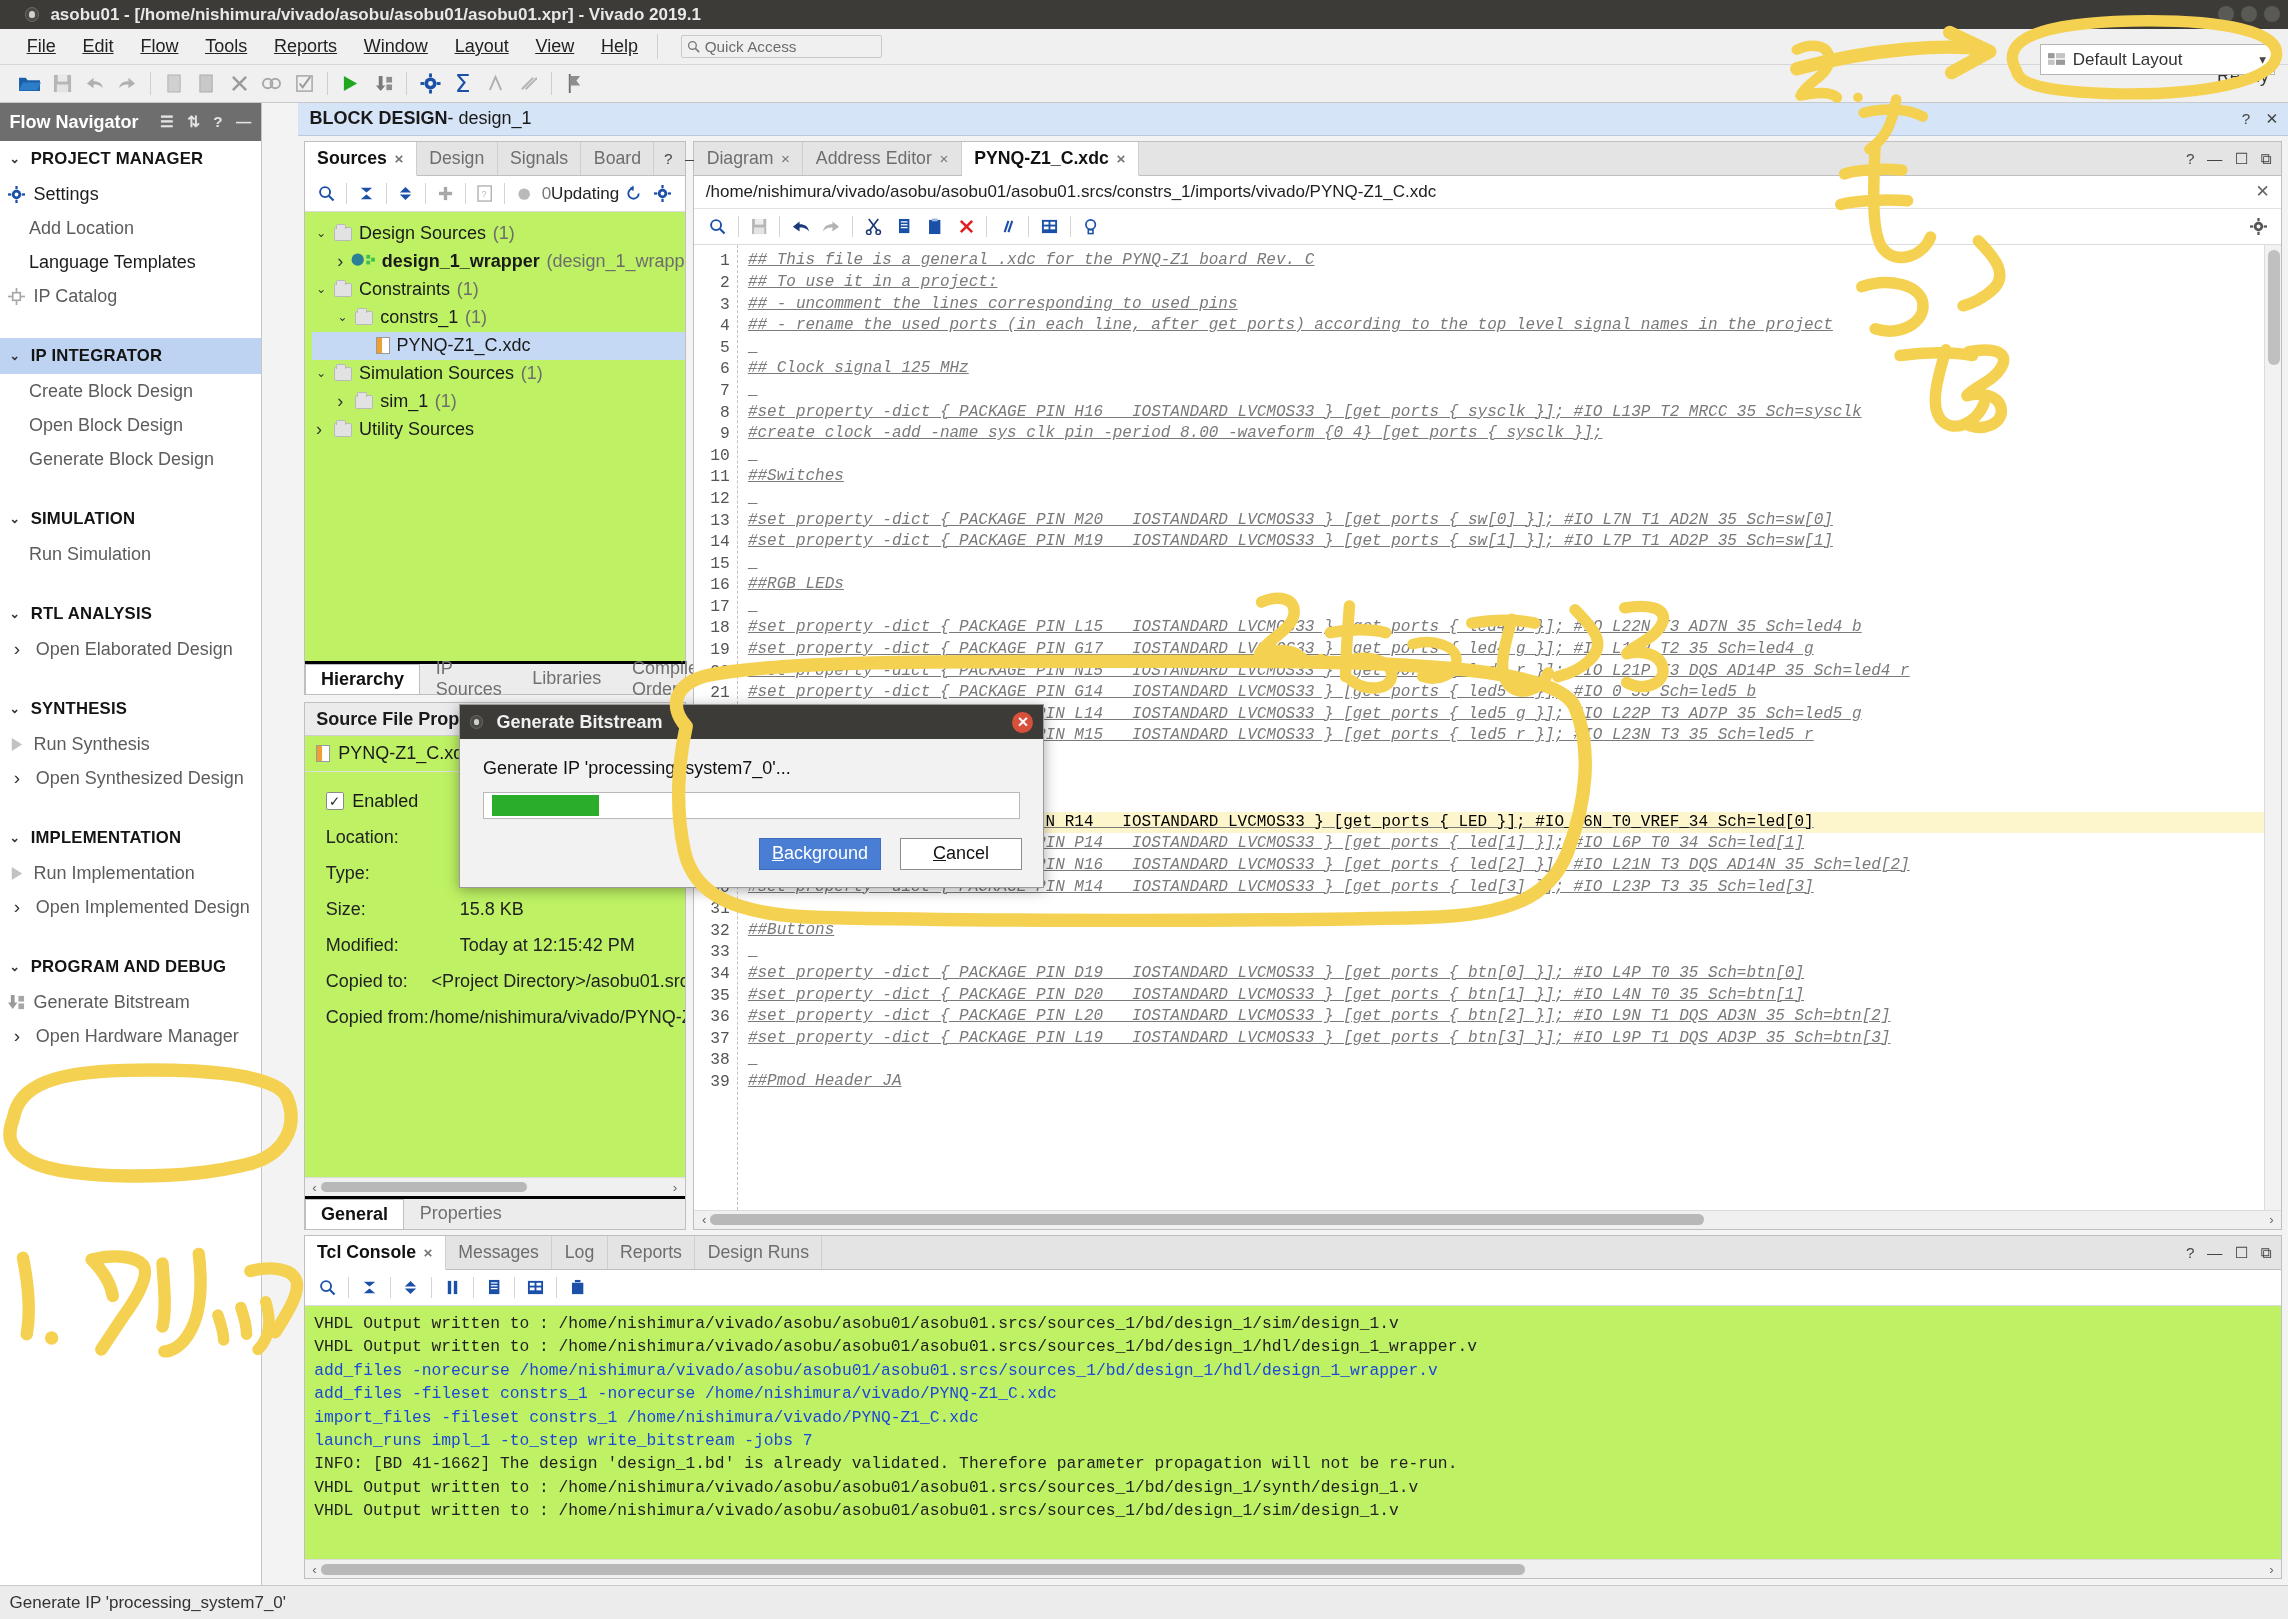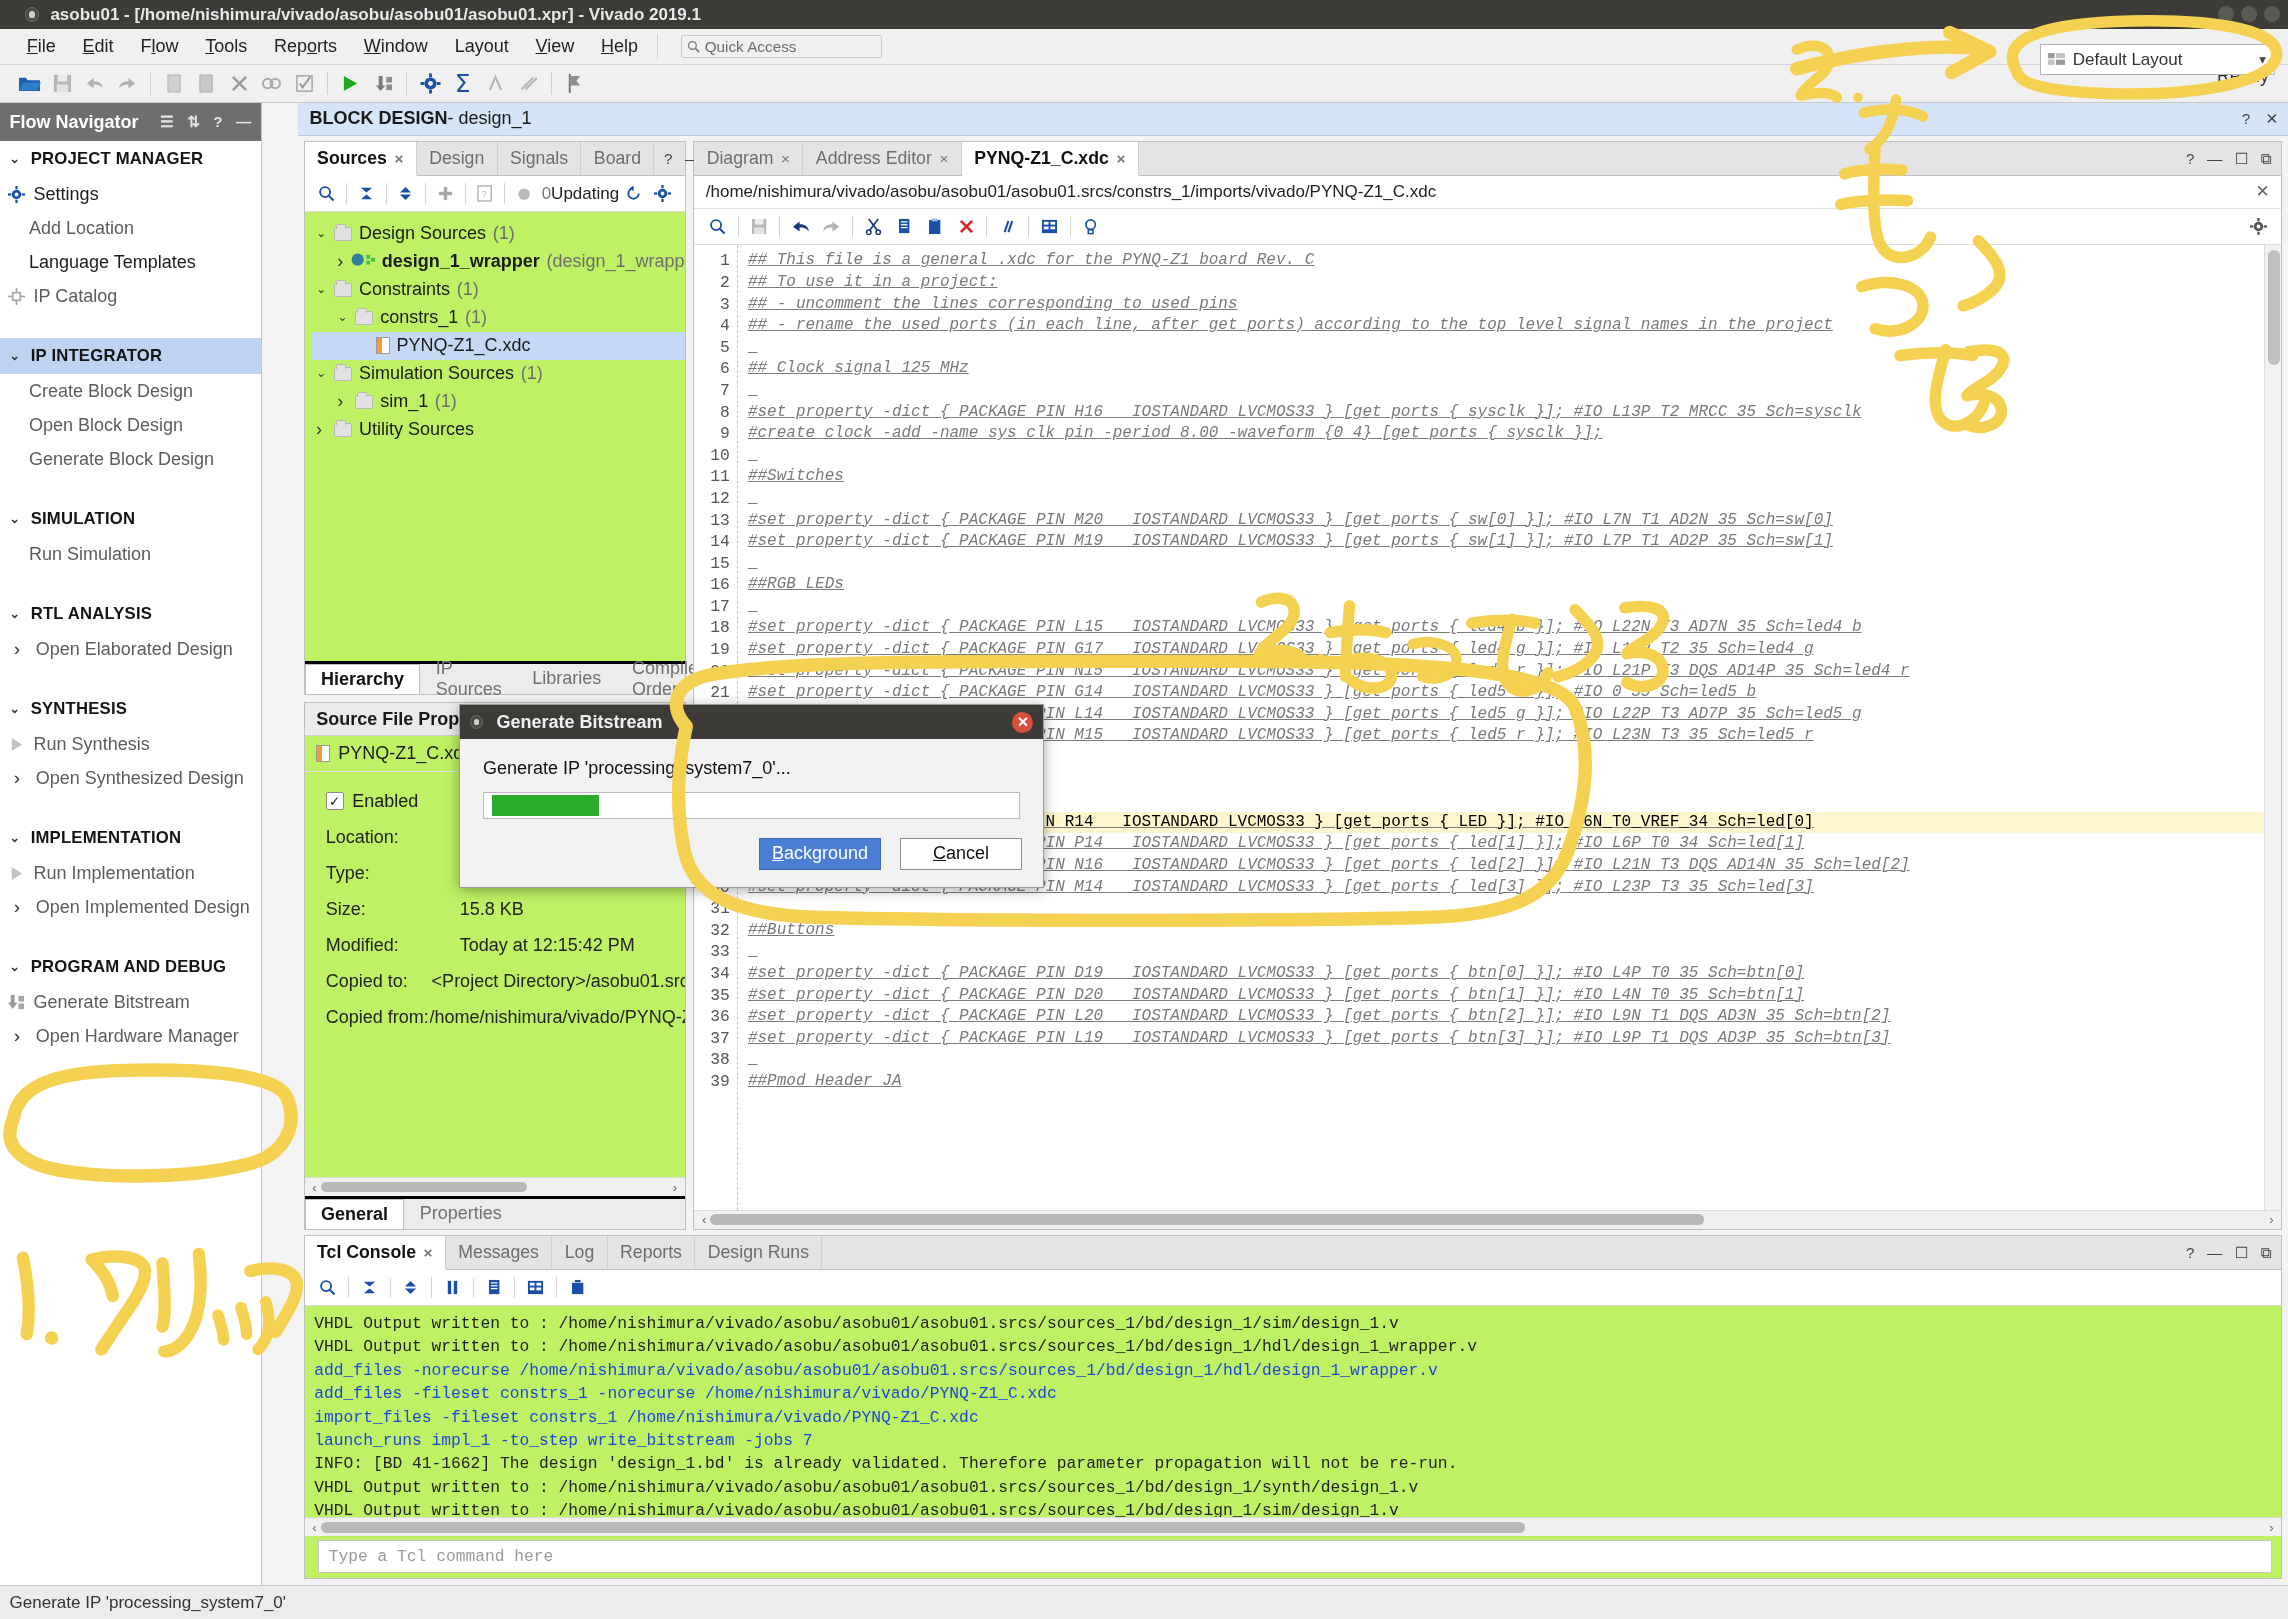--- a/index.html
+++ b/index.html
@@ -27,21 +27,21 @@
     width:5.7px;height:6.7px;border-radius:50% 50% 40% 40%;background:#cfcfcf;
   }
   #win-buttons { position:absolute; right:7.6px; top:5.7px; display:flex; gap:6.7px; }
   #win-buttons span { width:16.3px; height:16.3px; border-radius:50%; background:#5a5a54; display:block; }
 
   
   #menubar {
     height:36px; background:#f0f0f0; border-bottom:1px solid #d6d6d6;
     display:flex; align-items:center; padding-left:13.4px; gap:0;
   }
-  #menubar .mi { padding:3.8px 13.4px; font-size:18px; color:#222; cursor:default; }
+  #menubar .mi { padding:3.8px 13.4px; font-size:18px; color:#222; cursor:default;text-decoration:underline; }
   #menubar .mi u { text-decoration:underline; }
   #qaccess {
     margin-left:17px; width:201px; height:23px; background:#f0f0f0;
     border:1px solid #c8c8c8; border-radius:1.9px; font-size:15.3px; color:#6c6c6c;
     display:flex; align-items:center; padding:0 5.7px; gap:3.8px;
   }
   #menubar .mdivider{ width:1px; height:25px; background:#cfcfcf; margin:0 5.7px; }
 
   
   #toolbar {
@@ -950,23 +950,20 @@
                 <rect x="5" y="1" width="6" height="2.4" fill="#1b50a8"></rect>
               </svg>
             </div>
         </div>
         <div id="console-out"><div>VHDL Output written to : /home/nishimura/vivado/asobu/asobu01/asobu01.srcs/sources_1/bd/design_1/sim/design_1.v</div><div>VHDL Output written to : /home/nishimura/vivado/asobu/asobu01/asobu01.srcs/sources_1/bd/design_1/hdl/design_1_wrapper.v</div><div class="blue">add_files -norecurse /home/nishimura/vivado/asobu/asobu01/asobu01.srcs/sources_1/bd/design_1/hdl/design_1_wrapper.v</div><div class="blue">add_files -fileset constrs_1 -norecurse /home/nishimura/vivado/PYNQ-Z1_C.xdc</div><div class="blue">import_files -fileset constrs_1 /home/nishimura/vivado/PYNQ-Z1_C.xdc</div><div class="blue">launch_runs impl_1 -to_step write_bitstream -jobs 7</div><div>INFO: [BD 41-1662] The design 'design_1.bd' is already validated. Therefore parameter propagation will not be re-run.</div><div>VHDL Output written to : /home/nishimura/vivado/asobu/asobu01/asobu01.srcs/sources_1/bd/design_1/synth/design_1.v</div><div>VHDL Output written to : /home/nishimura/vivado/asobu/asobu01/asobu01.srcs/sources_1/bd/design_1/sim/design_1.v</div></div>
         <div class="hscroll">
           <span class="arr">‹</span>
           <span class="thumb" style="width:1204px;"></span>
           <span class="arr" style="margin-left:auto;">›</span>
         </div>
-        <div id="tclinput">
-          <span>Type a Tcl command here</span>
-        </div>
       </div>
     </div>
   </div>
 </div>
 
 <div id="statusbar">
   <span>Generate IP 'processing_system7_0'</span>
 </div>
 
 <div id="modal-overlay">

